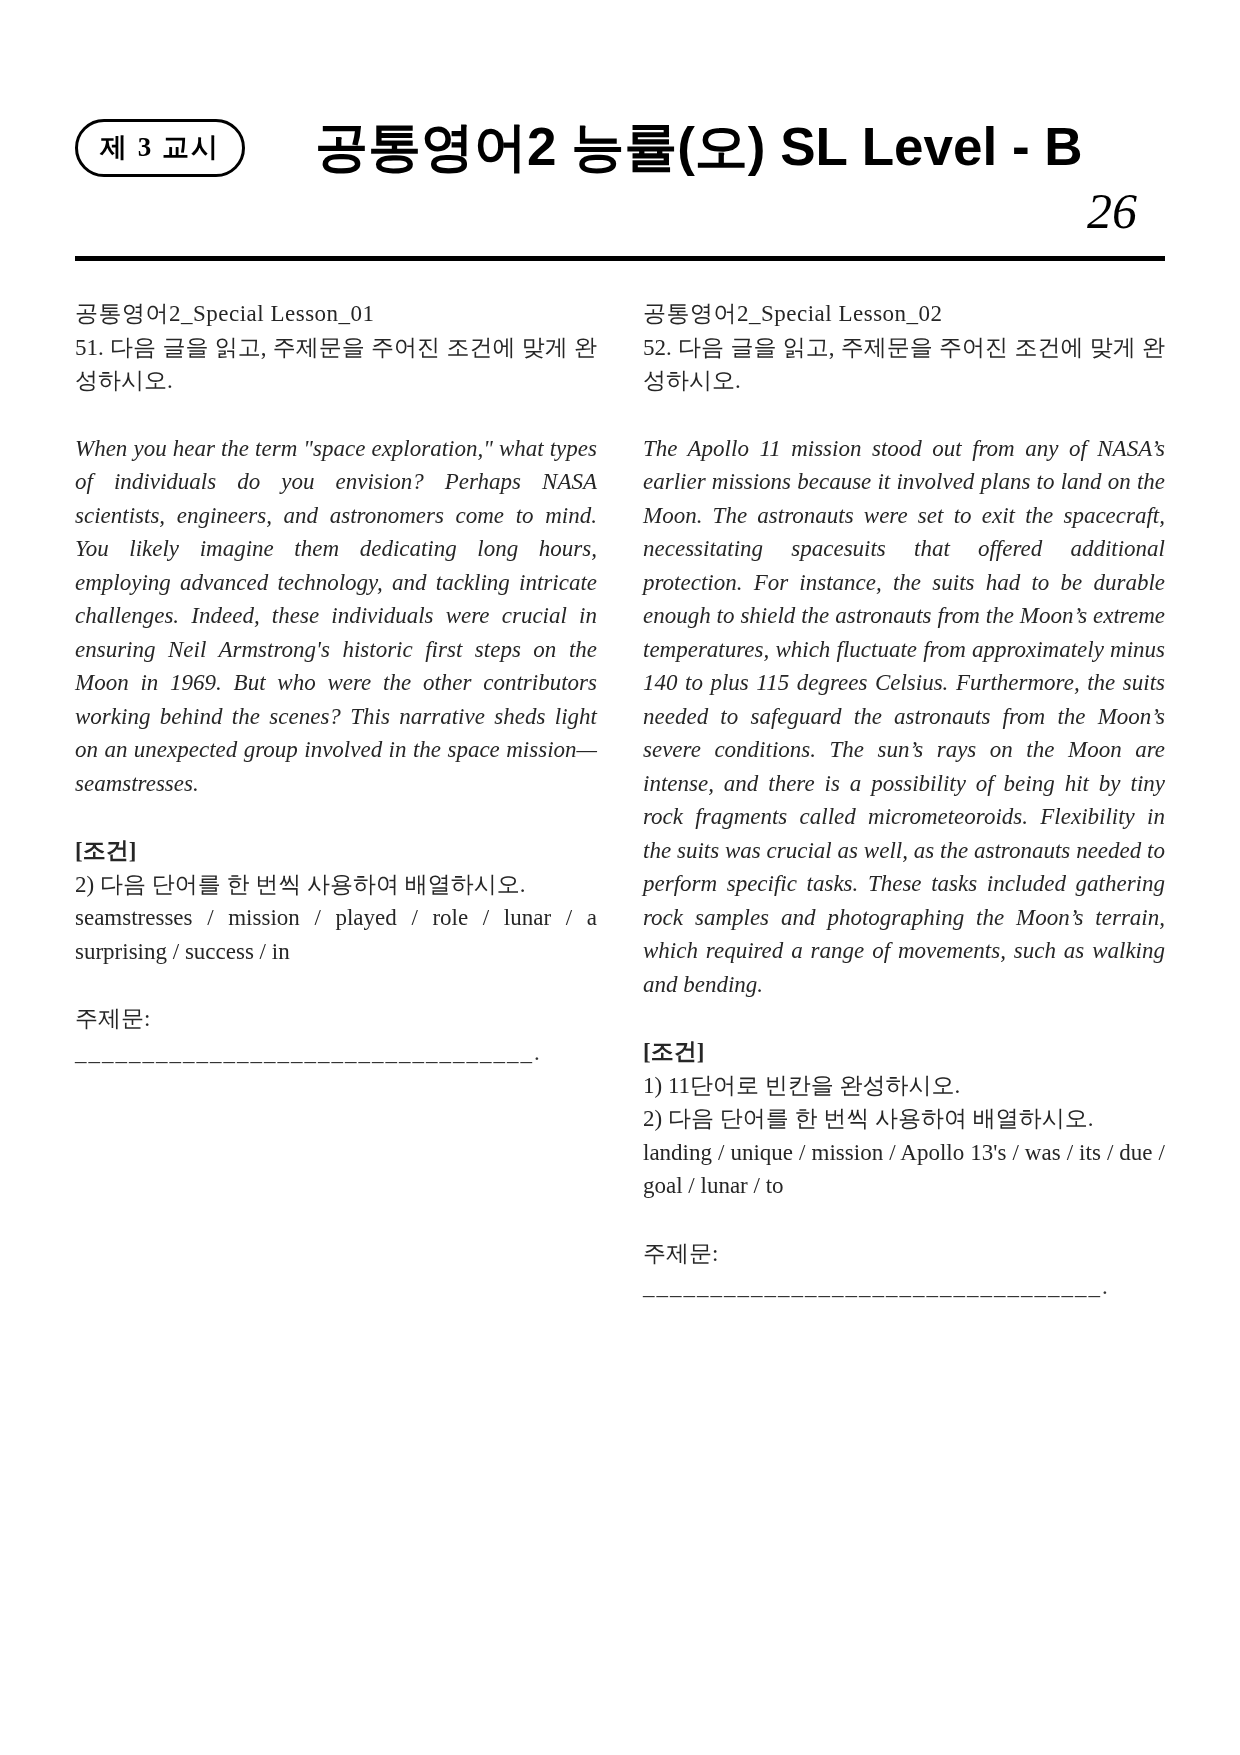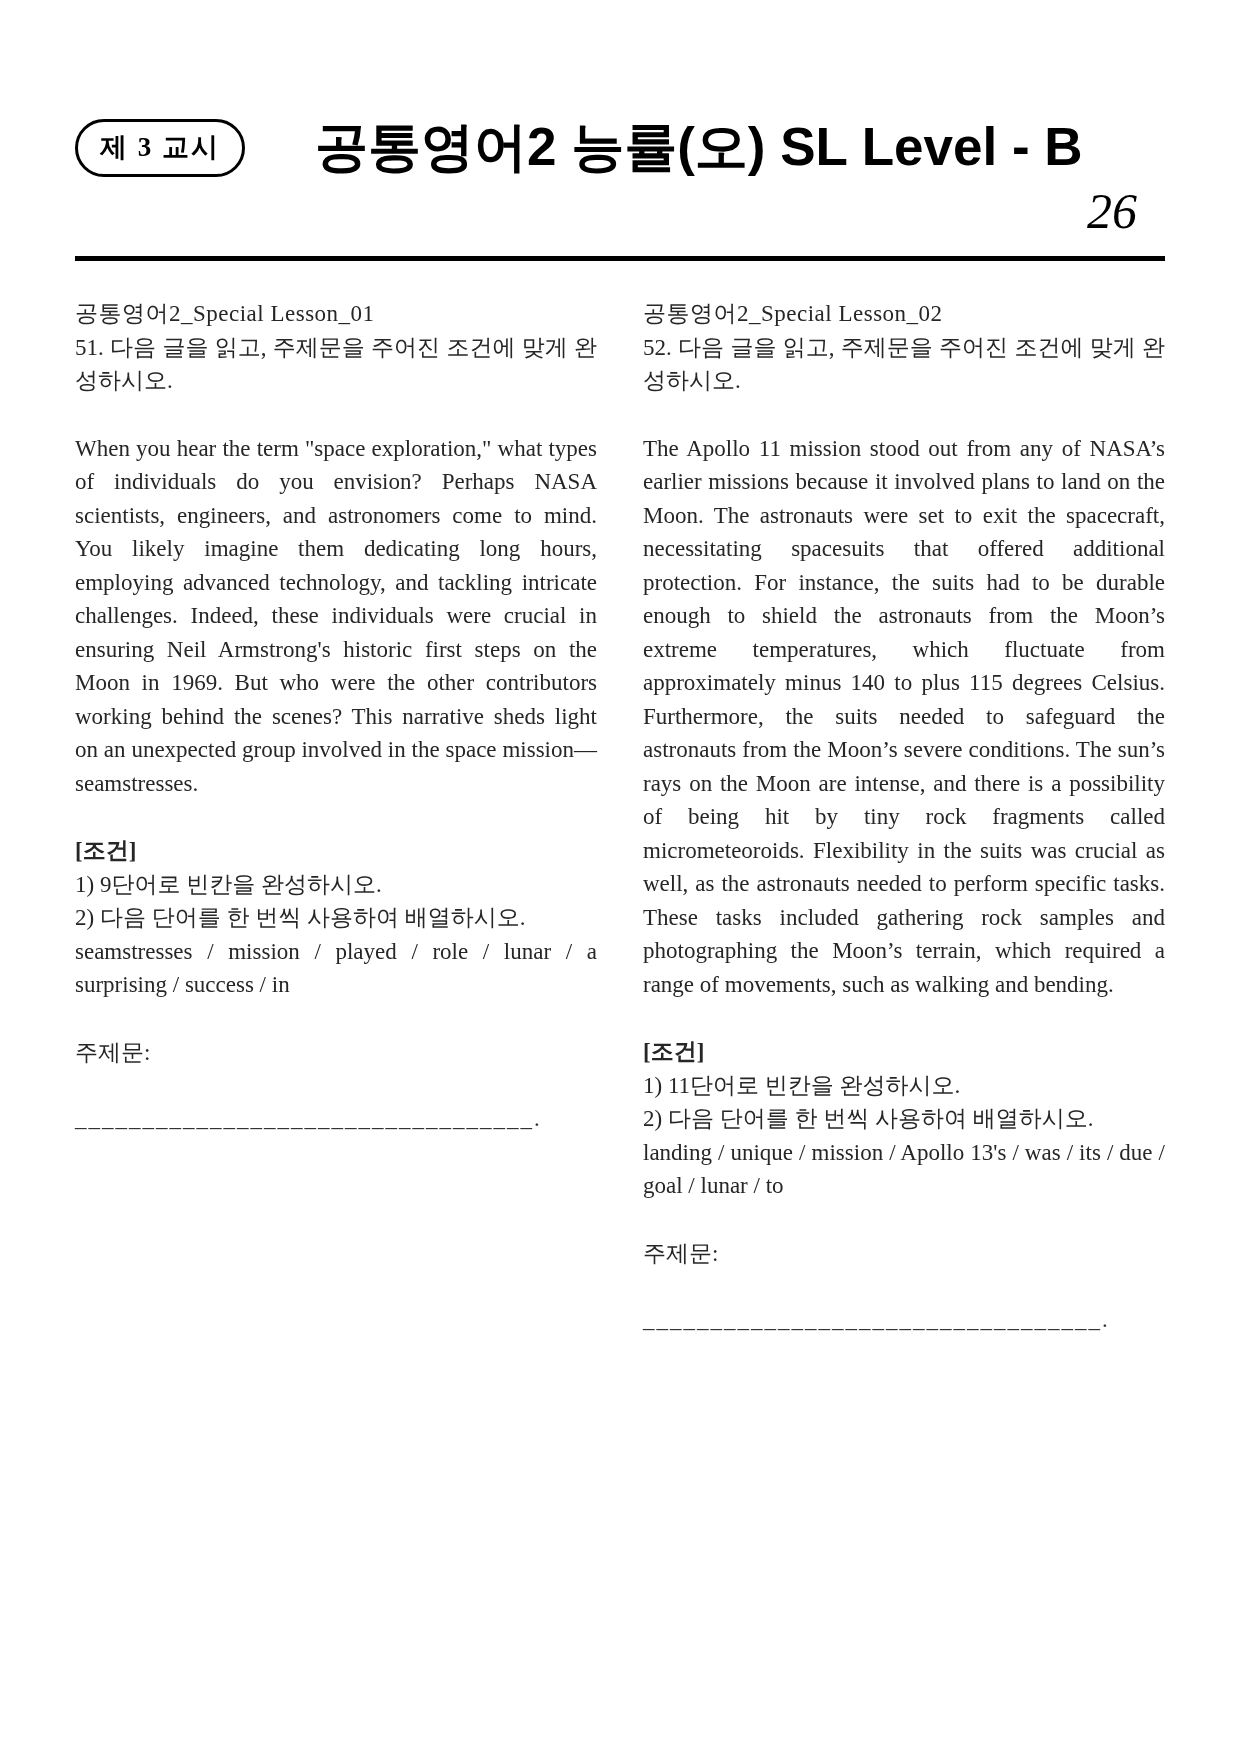--- a/index.html
+++ b/index.html
@@ -72,37 +72,37 @@
   .lesson-label {
     letter-spacing: 0.5px;
   }
   .prompt {
     margin: 0;
     text-align: justify;
   }
   .passage {
     margin: 34px 0 0 0;
     text-align: justify;
+    font-style: italic;
   }
   .cond-header {
     margin-top: 34px;
     font-weight: bold;
   }
   .cond-line {
     margin: 0;
   }
   .word-bank {
     margin: 0;
     text-align: justify;
   }
   .answer-label {
     margin-top: 34px;
   }
   .answer-blank {
-    margin-top: 33px;
     letter-spacing: 2px;
     color: #333;
     white-space: nowrap;
   }
 </style>
 </head>
 <body>
 
 <div class="page">
 
@@ -113,21 +113,20 @@
   <div class="page-number">26</div>
   <div class="rule"></div>
 
   <div class="columns">
 
     <section class="column">
       <div class="lesson-label">공통영어2_Special Lesson_01</div>
       <p class="prompt">51. 다음 글을 읽고, 주제문을 주어진 조건에 맞게 완성하시오.</p>
       <p class="passage">When you hear the term "space exploration," what types of individuals do you envision? Perhaps NASA scientists, engineers, and astronomers come to mind. You likely imagine them dedicating long hours, employing advanced technology, and tackling intricate challenges. Indeed, these individuals were crucial in ensuring Neil Armstrong's historic first steps on the Moon in 1969. But who were the other contributors working behind the scenes? This narrative sheds light on an unexpected group involved in the space mission—seamstresses.</p>
       <div class="cond-header">[조건]</div>
-      <div class="cond-line">1) 9단어로 빈칸을 완성하시오.</div>
       <div class="cond-line">2) 다음 단어를 한 번씩 사용하여 배열하시오.</div>
       <p class="word-bank">seamstresses / mission / played / role / lunar / a surprising / success / in</p>
       <div class="answer-label">주제문:</div>
       <div class="answer-blank">__________________________________.</div>
     </section>
 
     <section class="column">
       <div class="lesson-label">공통영어2_Special Lesson_02</div>
       <p class="prompt">52. 다음 글을 읽고, 주제문을 주어진 조건에 맞게 완성하시오.</p>
       <p class="passage">The Apollo 11 mission stood out from any of NASA’s earlier missions because it involved plans to land on the Moon. The astronauts were set to exit the spacecraft, necessitating spacesuits that offered additional protection. For instance, the suits had to be durable enough to shield the astronauts from the Moon’s extreme temperatures, which fluctuate from approximately minus 140 to plus 115 degrees Celsius. Furthermore, the suits needed to safeguard the astronauts from the Moon’s severe conditions. The sun’s rays on the Moon are intense, and there is a possibility of being hit by tiny rock fragments called micrometeoroids. Flexibility in the suits was crucial as well, as the astronauts needed to perform specific tasks. These tasks included gathering rock samples and photographing the Moon’s terrain, which required a range of movements, such as walking and bending.</p>

